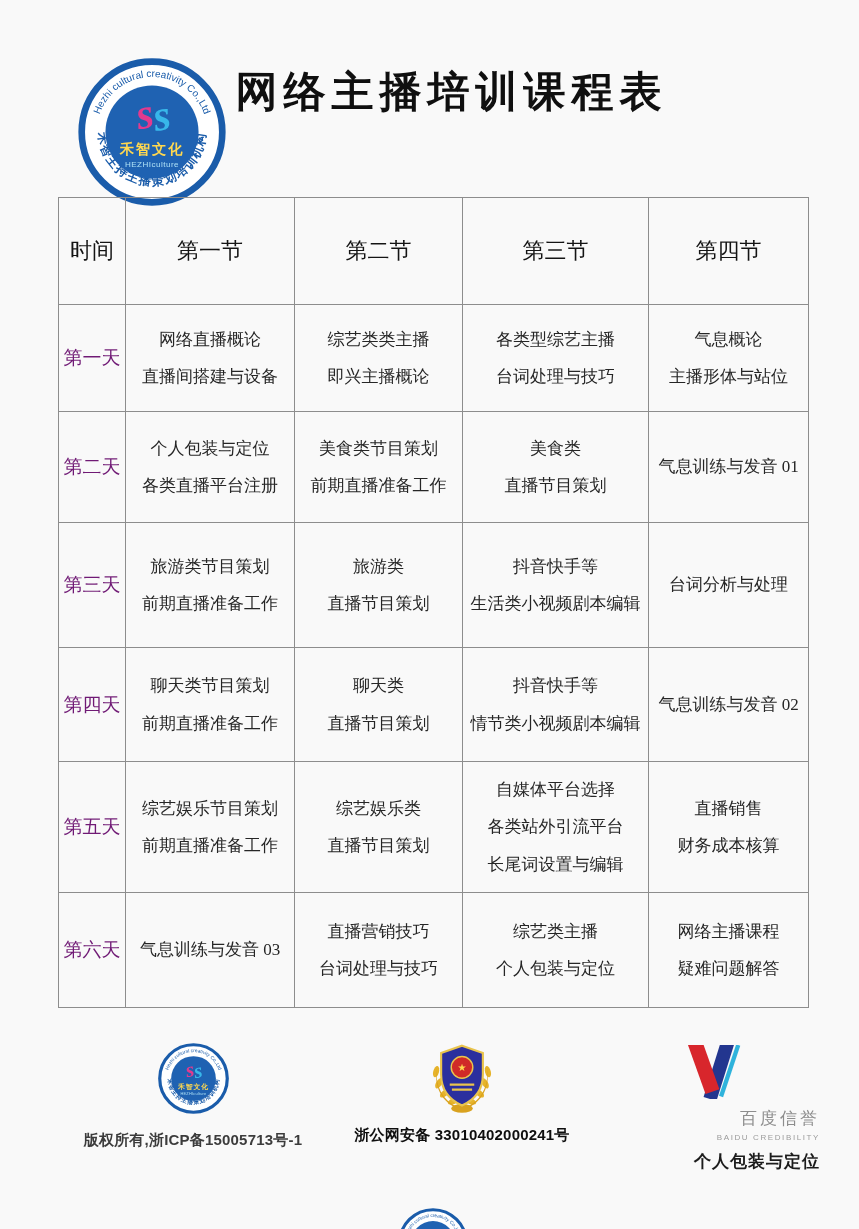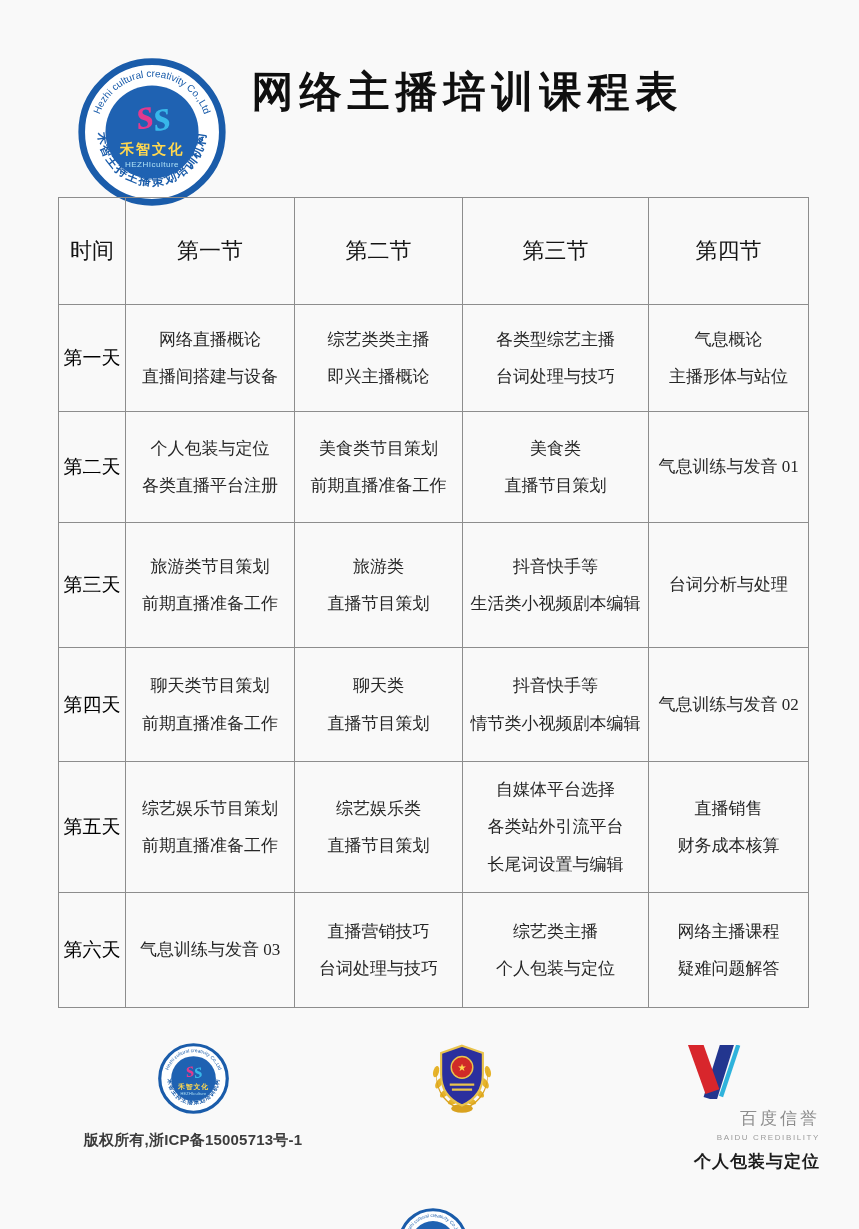--- a/index.html
+++ b/index.html
@@ -4,39 +4,39 @@
 <style>
   html,body{margin:0;padding:0;}
   body{
     width:859px;height:1229px;position:relative;overflow:hidden;
     background:#f9f9f9;
     font-family:"Liberation Serif","DejaVu Serif",serif;
     color:#262626;
   }
   
   .header-logo{position:absolute;left:76px;top:56px;width:152px;height:152px;}
-  .header-text{position:absolute;left:135px;top:66px;width:665px;text-align:center;}
+  .header-text{position:absolute;left:119px;top:66px;width:665px;text-align:center;}
   .title{
     font-size:42px;font-weight:bold;letter-spacing:6px;color:#0f0f0f;
     line-height:52px;margin:0;white-space:nowrap;
   }
   .subtitle{
     font-size:15px;color:#1f1f1f;margin-top:19px;letter-spacing:0.4px;white-space:nowrap;
   }
   
   table.schedule{
     position:absolute;left:58px;top:197px;width:750px;
     border-collapse:collapse;table-layout:fixed;
     background:transparent;
   }
   .schedule th,.schedule td{
     border:1px solid #8d8d8d;text-align:center;vertical-align:middle;padding:0;
   }
   .schedule th{font-size:22px;font-weight:normal;color:#141414;}
-  .schedule td.day{font-size:19px;color:#000000;}
+  .schedule td.day{font-size:19px;color:#701a75;}
   .schedule .line{font-size:17px;line-height:2.18;color:#262626;white-space:nowrap;}
   .schedule thead tr{height:107px;}
   .schedule tbody tr:nth-child(1){height:107px;}
   .schedule tbody tr:nth-child(2){height:111px;}
   .schedule tbody tr:nth-child(3){height:125px;}
   .schedule tbody tr:nth-child(4){height:114px;}
   .schedule tbody tr:nth-child(5){height:131px;}
   .schedule tbody tr:nth-child(6){height:115px;}
   
   .sans{font-family:"Liberation Sans","DejaVu Sans",sans-serif;}
@@ -246,20 +246,21 @@
   <svg width="73" height="73">
     <use href="#hezhi-logo"></use>
   </svg>
   <div class="copyright sans">版权所有,浙ICP备15005713号-1</div>
 </div>
 
 <div class="footer-center">
   <svg width="72" height="76">
     <use href="#police-badge"></use>
   </svg>
+  <div class="police sans">浙公网安备 33010402000241号</div>
 </div>
 
 <div class="footer-right">
   <svg width="62" height="54">
     <use href="#baidu-v"></use>
   </svg>
   <div class="baidu-cn sans">百度信誉</div>
   <div class="baidu-en sans">BAIDU CREDIBILITY</div>
   <div class="baidu-cert sans">个人包装与定位</div>
 </div>

